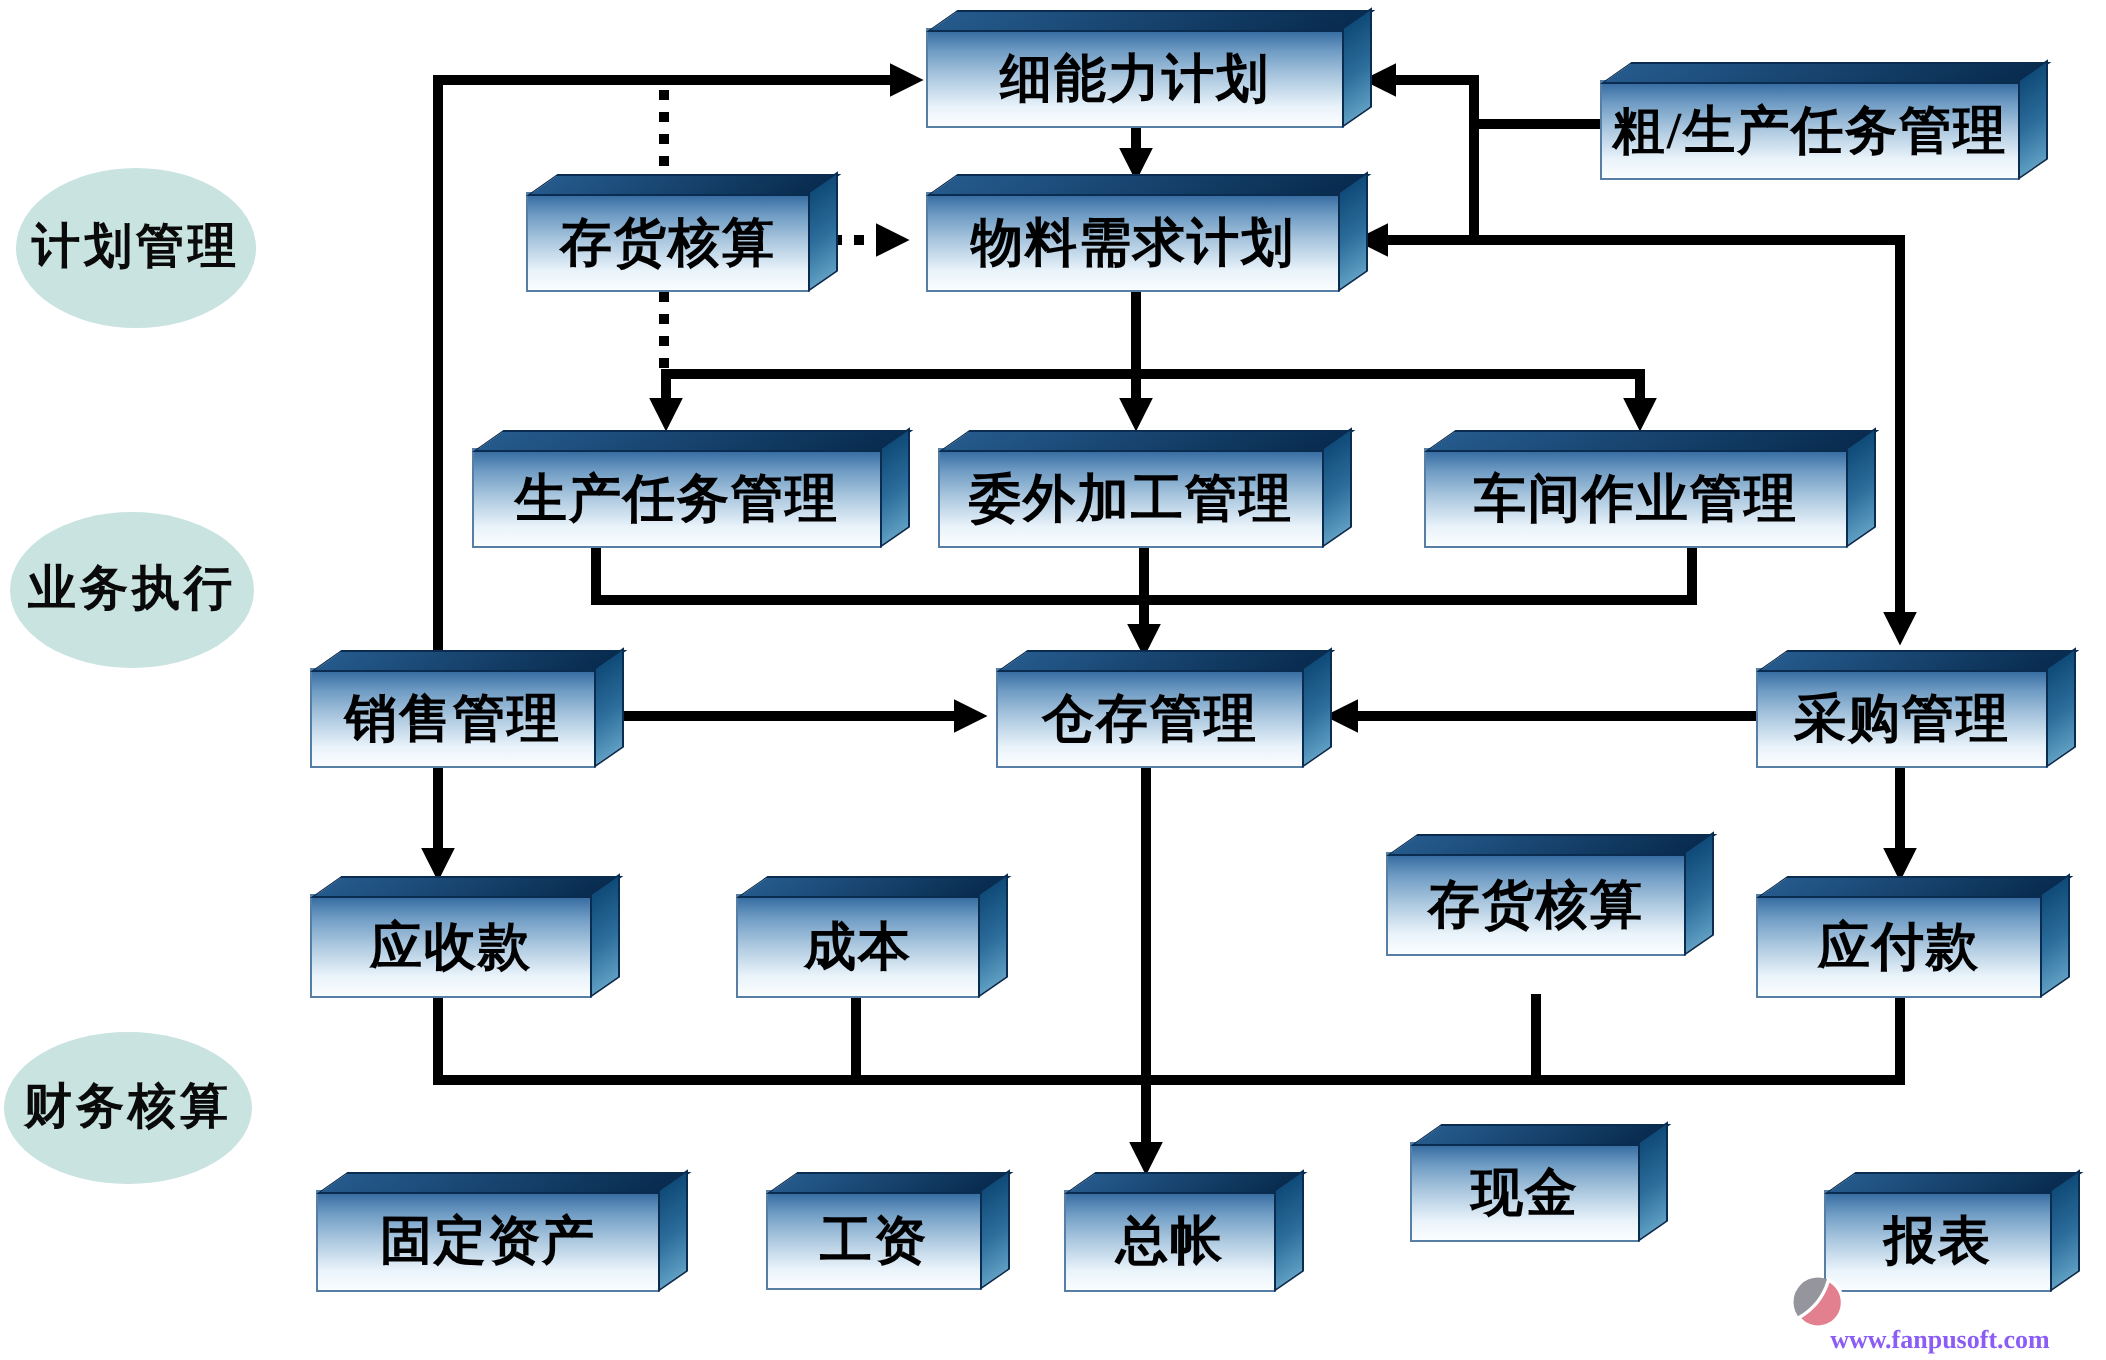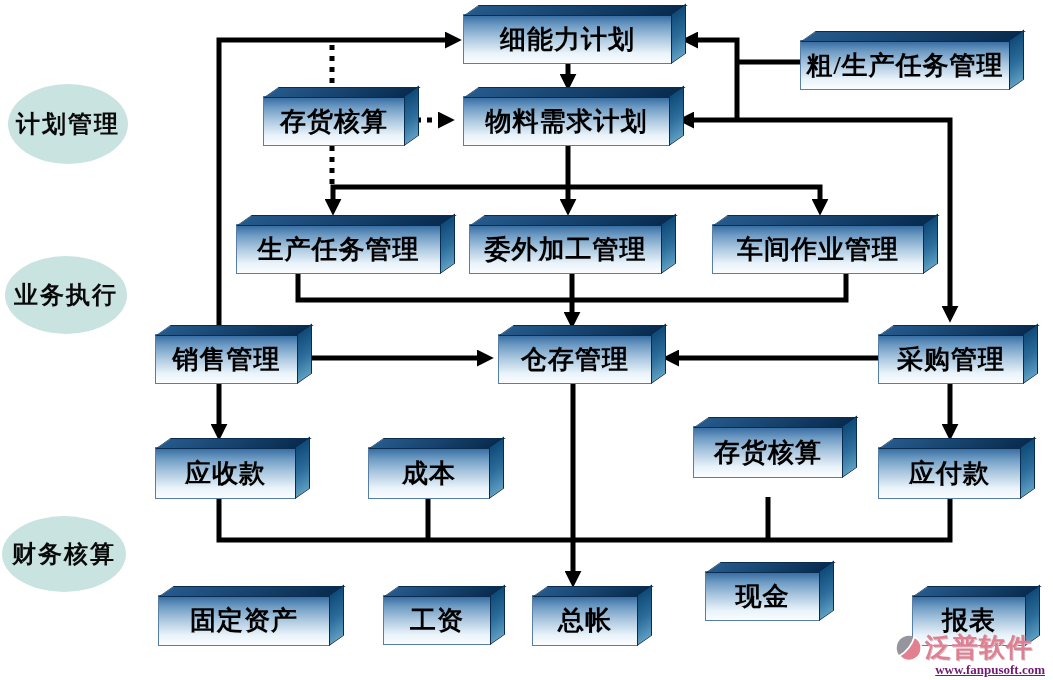--- a/index.html
+++ b/index.html
@@ -39,22 +39,22 @@
   .oval{
     position:absolute;z-index:2;background:#c9e3e0;border-radius:50%;
     display:flex;align-items:center;justify-content:center;
   }
   .oval span{font-weight:bold;font-size:24px;line-height:1.25;color:#0a0a0a;letter-spacing:2px;}
   
   .watermark{position:absolute;right:8px;bottom:2px;z-index:3;width:150px;}
   .wm-row{display:flex;align-items:center;}
   .wm-brand{font-weight:bold;font-size:26px;color:#e07f92;letter-spacing:1px;
             text-shadow:1px 1px 0 #d3c0c6;}
-  .wm-url{font-weight:bold;font-size:13px;color:#701a75;text-align:right;margin-top:-3px;
-          font-family:"Liberation Serif","DejaVu Serif",serif;text-decoration:underline;}
+  .wm-url{font-weight:bold;font-size:13px;color:#8b5cf6;text-align:center;margin-top:-3px;
+          font-family:"Liberation Serif","DejaVu Serif",serif;}
   .wm-icon{width:28px;height:28px;margin-right:2px;flex:0 0 auto;}
 </style>
 </head>
 <body>
 
 <svg id="edges" width="1053" height="680">
   <defs>
     <marker id="ah" viewBox="0 0 10 10" refX="6" refY="5" markerWidth="3.4" markerHeight="3.4" markerUnits="strokeWidth" orient="auto-start-reverse">
       <path d="M0,0 L10,5 L0,10 Z" fill="#000"></path>
     </marker>
@@ -170,16 +170,15 @@
 <div class="box" style="left:912px;top:595px;width:112px;height:49px">
   <span class="box-label">报表</span>
   </div>
 
 <div class="watermark">
   <div class="wm-row">
     <svg class="wm-icon" viewBox="0 0 32 32">
       <circle cx="16" cy="16" r="14" fill="#95959d"></circle>
       <path d="M30,16 A14,14 0 0 1 5,25 C 12,21 19,14 22,3.5 A14,14 0 0 1 30,16 Z" fill="#e2808f" stroke="#ffffff" stroke-width="2"></path>
     </svg>
-    <span class="wm-brand">泛普软件</span>
   </div>
   <div class="wm-url">www.fanpusoft.com</div>
 </div>
 
 </body></html>

